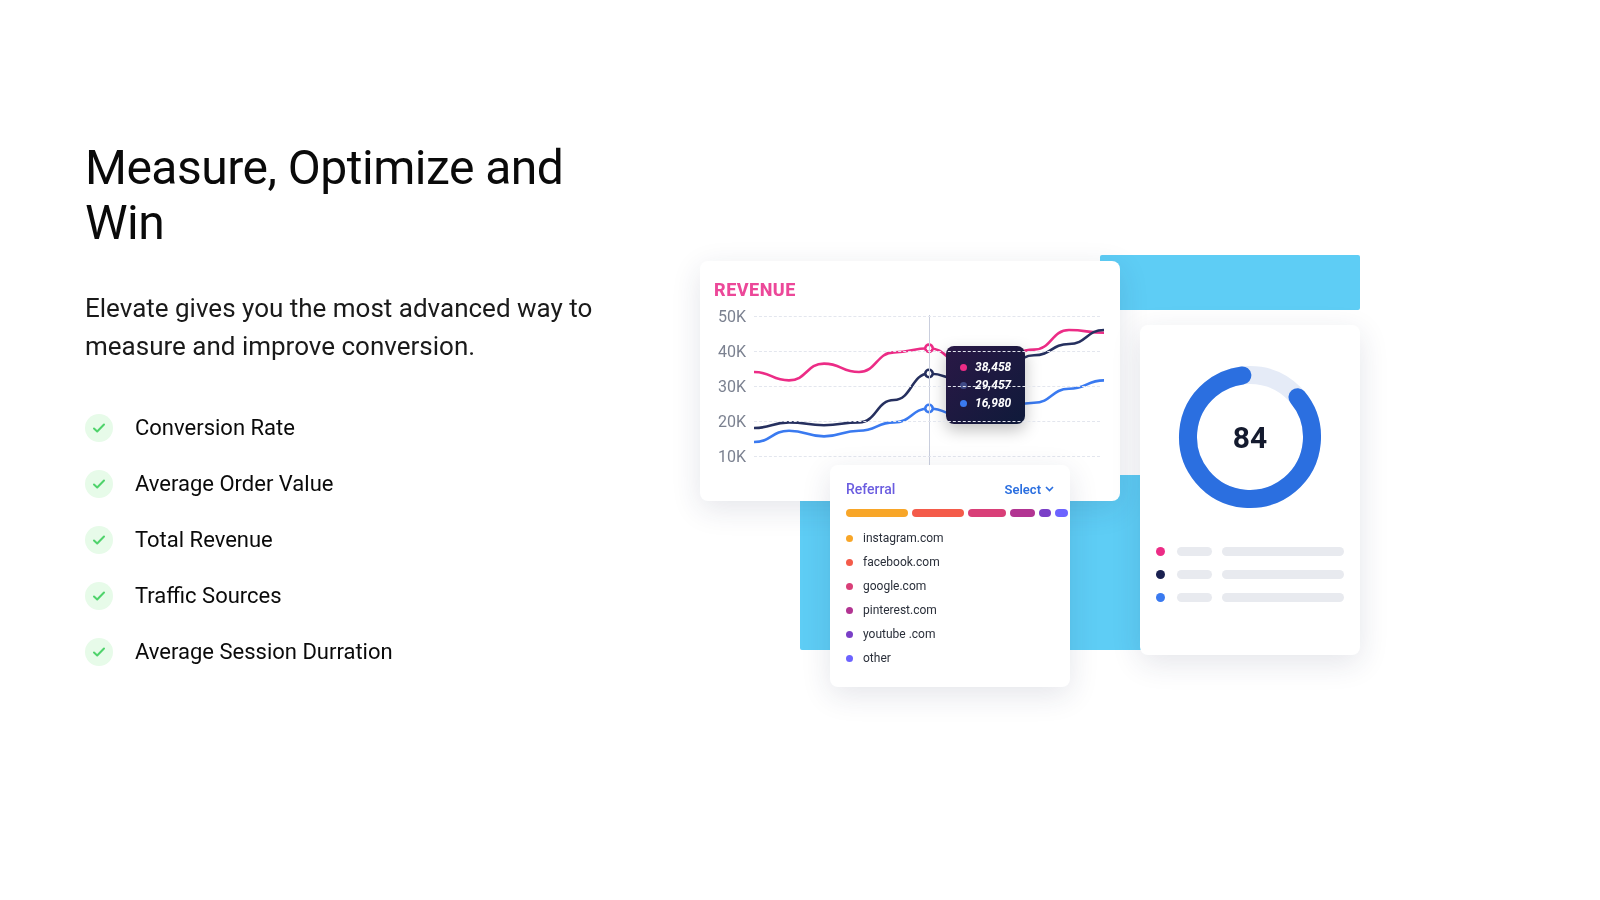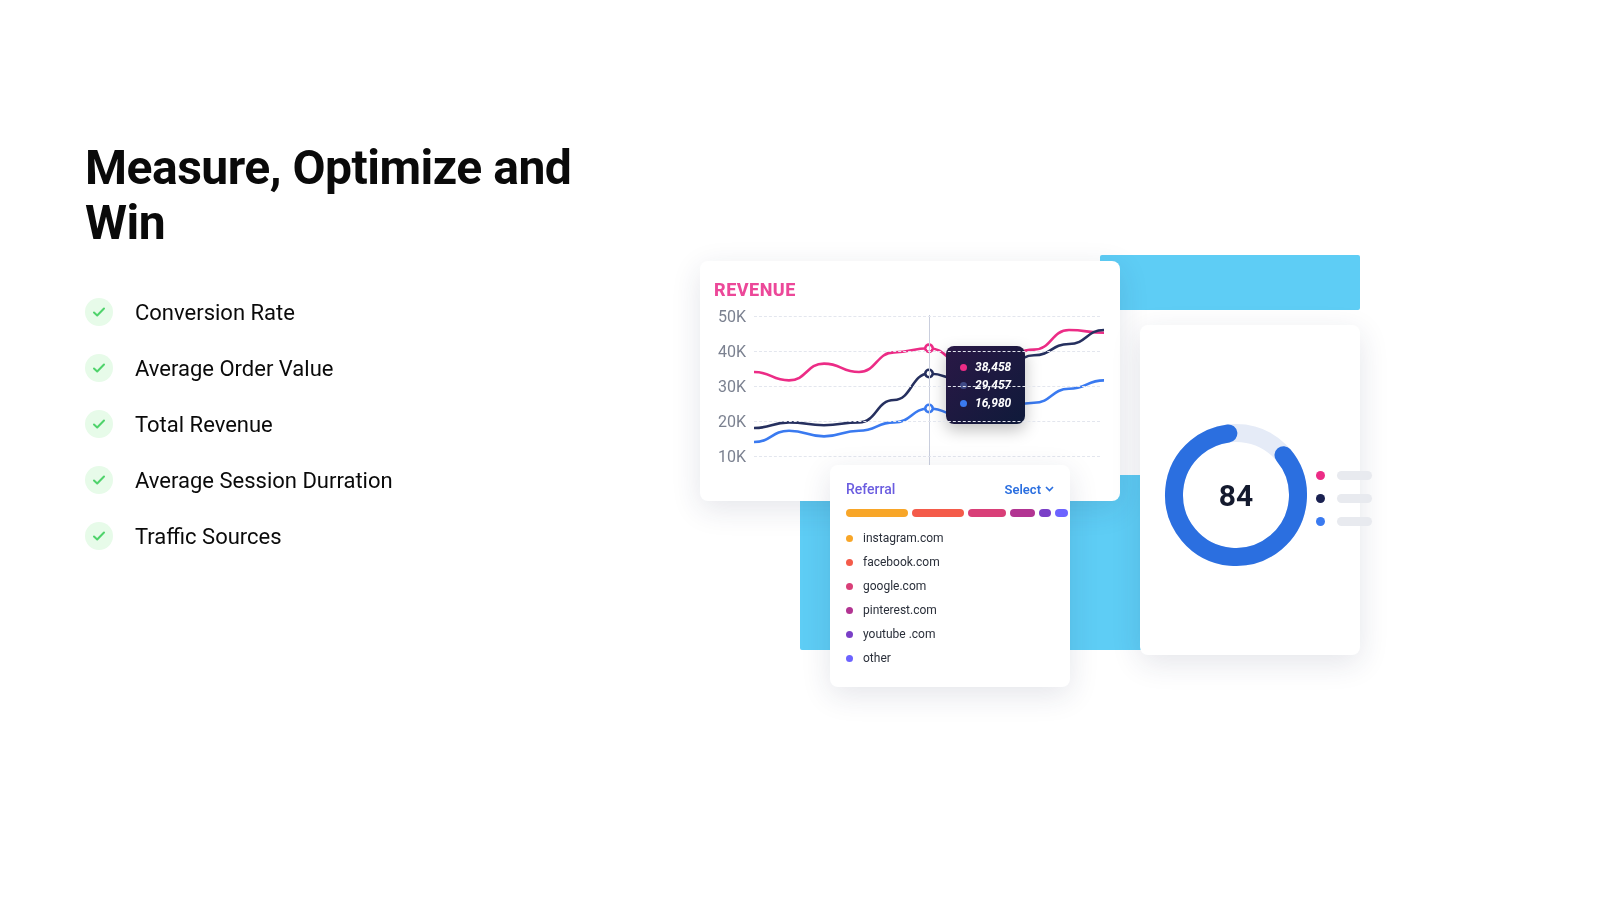--- a/index.html
+++ b/index.html
@@ -12,21 +12,21 @@
   overflow: hidden;
 }
 .left-col {
   position: absolute;
   left: 85px;
   top: 140px;
   width: 540px;
 }
 .heading {
   font-size: 48px;
-  font-weight: 700;
+  font-weight: 400;
   color: #0a0a0a;
   line-height: 1.15;
   letter-spacing: -0.5px;
 }
 .subheading {
   margin-top: 40px;
   font-size: 26px;
   color: #1a1a1a;
   line-height: 1.45;
   font-weight: 400;
@@ -108,34 +108,35 @@
 .ref-head { display: flex; justify-content: space-between; align-items: center; margin-bottom: 12px; }
 .ref-title { font-size: 14px; color: #6b5de0; font-weight: 500; }
 .ref-select { font-size: 13px; color: #2b6fe0; font-weight: 600; display: flex; align-items: center; gap: 4px; cursor: pointer; }
 .seg-bar { display: flex; gap: 4px; height: 8px; margin-bottom: 14px; }
 .seg { border-radius: 4px; }
 .ref-list { list-style: none; }
 .ref-list li { display: flex; align-items: center; font-size: 12px; color: #2a2f3a; margin-bottom: 10px; }
 .ref-dot { width: 7px; height: 7px; border-radius: 50%; margin-right: 10px; }
 
 
-.gauge-card { left: 440px; top: 70px; width: 220px; height: 330px; padding: 22px 16px; display: flex; flex-direction: row; align-items: center; }
+.gauge-card { left: 440px; top: 70px; width: 220px; height: 330px; padding: 22px 16px; display: flex; flex-direction: column; align-items: center; }
 .gauge-wrap { position: relative; width: 160px; height: 160px; margin-top: 10px; }
 .gauge-number { position: absolute; top: 50%; left: 50%; transform: translate(-50%,-50%); font-size: 30px; font-weight: 700; color: #141a2e; }
 .legend-rows { margin-top: 30px; width: 100%; }
 .legend-row { display: flex; align-items: center; margin-bottom: 14px; }
 .legend-dot { width: 9px; height: 9px; border-radius: 50%; margin-right: 12px; flex-shrink: 0; }
 .legend-bar { height: 9px; background: #e8eaef; border-radius: 5px; flex: 1; }
 .legend-bar.short { flex: 0 0 35px; margin-right: 10px; }
 </style>
 </head>
 <body>
 
 <div class="left-col">
   <h1 class="heading">Measure, Optimize and Win</h1>
+  <p class="subheading">Elevate gives you the most advanced way to measure and improve conversion.</p>
   <ul class="feature-list" id="feature-list">
       <li>
         <span class="check-badge">
           <svg viewBox="0 0 14 14">
             <path d="M2 7.5 L5.2 10.5 L12 3.5" fill="none" stroke="#4fd36b" stroke-width="2" stroke-linecap="round" stroke-linejoin="round"></path>
           </svg>
         </span>
         <span class="feature-label">Conversion Rate</span>
       </li>
       <li>
@@ -153,29 +154,29 @@
           </svg>
         </span>
         <span class="feature-label">Total Revenue</span>
       </li>
       <li>
         <span class="check-badge">
           <svg viewBox="0 0 14 14">
             <path d="M2 7.5 L5.2 10.5 L12 3.5" fill="none" stroke="#4fd36b" stroke-width="2" stroke-linecap="round" stroke-linejoin="round"></path>
           </svg>
         </span>
+        <span class="feature-label">Traffic Sources</span>
+      </li>
+      <li>
+        <span class="check-badge">
+          <svg viewBox="0 0 14 14">
+            <path d="M2 7.5 L5.2 10.5 L12 3.5" fill="none" stroke="#4fd36b" stroke-width="2" stroke-linecap="round" stroke-linejoin="round"></path>
+          </svg>
+        </span>
         <span class="feature-label">Average Session Durration</span>
-      </li>
-      <li>
-        <span class="check-badge">
-          <svg viewBox="0 0 14 14">
-            <path d="M2 7.5 L5.2 10.5 L12 3.5" fill="none" stroke="#4fd36b" stroke-width="2" stroke-linecap="round" stroke-linejoin="round"></path>
-          </svg>
-        </span>
-        <span class="feature-label">Traffic Sources</span>
       </li>
     </ul>
 </div>
 
 <div class="right-stage">
   <div class="blue-block top"></div>
   <div class="blue-block bottom"></div>
 
   <div class="card rev-card">
     <div class="rev-title">REVENUE</div>

